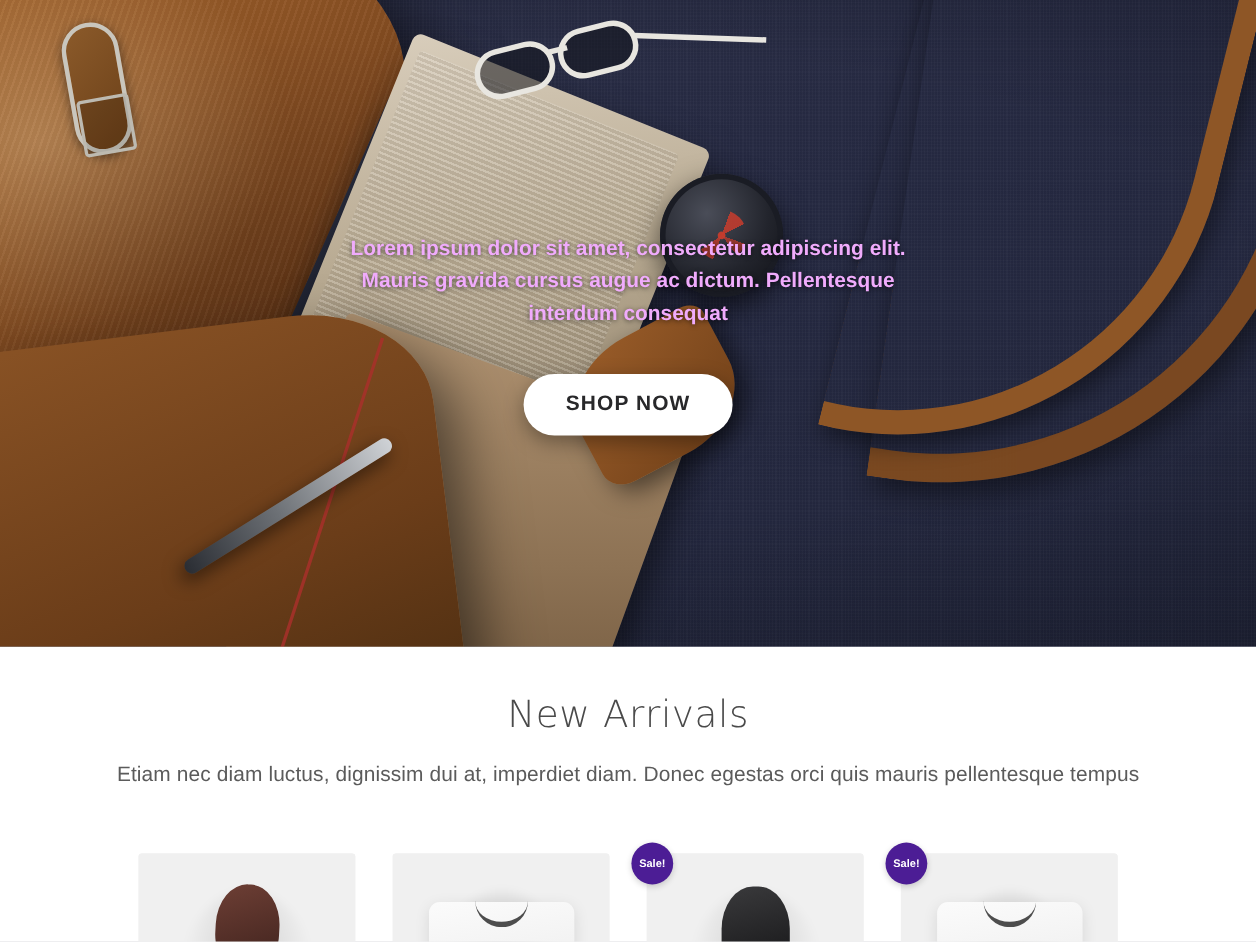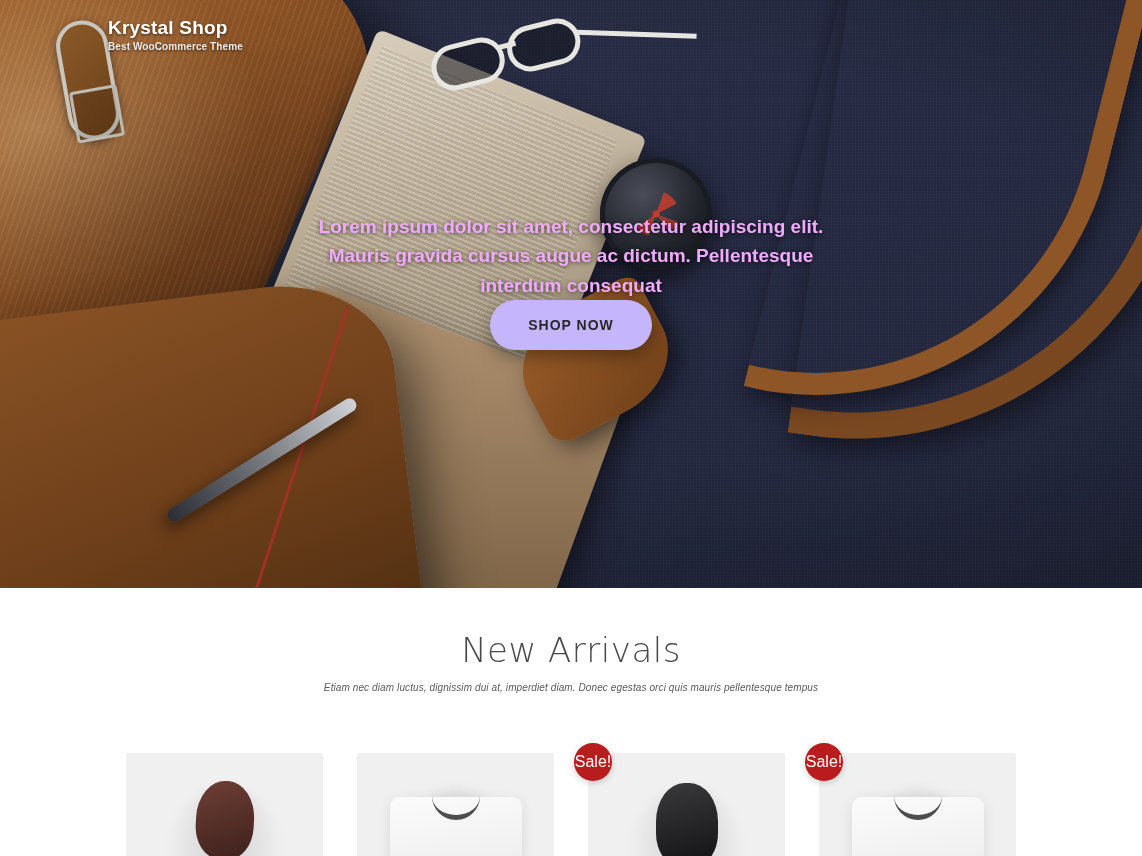--- a/index.html
+++ b/index.html
@@ -228,38 +228,38 @@
     line-height:1.12; font-family:"DejaVu Sans", sans-serif;
     text-shadow:0 2px 10px rgba(0,0,0,.45);
   }
   .hero-sub{
     margin:22px auto 0; max-width:520px;
     color:#f0abfc; font-size:19px; line-height:1.55;
     text-shadow:0 1px 5px rgba(0,0,0,.6);
     font-weight:bold;
   }
   .shop-btn{
-    display:inline-block; 
-    background:#c4b5fd; color:#28282a;
-    font-size:14px; font-weight:bold; letter-spacing:1px;
+    display:inline-block; margin-top:40px;
+    background:#ffffff; color:#28282a;
+    font-size:19px; font-weight:bold; letter-spacing:1px;
     padding:17px 38px; border-radius:34px; border:none; cursor:pointer;
     box-shadow:0 6px 18px rgba(0,0,0,.35);
   }
 
   
   .arrivals{
     position:relative; width:1142px; background:#ffffff;
     padding-top:42px; text-align:center;
   }
   .section-title{
     font-family:"DejaVu Sans", sans-serif;
     font-weight:300; font-size:34px; color:#4a4a4a; letter-spacing:.5px;
   }
   .section-sub{
-    margin-top:12px; color:#5b5b5b; font-size:10px; letter-spacing:.1px;font-style:italic;
+    margin-top:24px; color:#5b5b5b; font-size:19px; letter-spacing:.1px;
   }
   .products{
     margin-top:60px; display:flex; justify-content:center; gap:34px;
   }
   .product{
     position:relative; width:197px; height:170px;
     background:#f0f0f0; border-radius:3px; overflow:visible; cursor:pointer;
   }
   .product-img{
     position:absolute; inset:0; border-radius:3px; overflow:hidden;
@@ -289,22 +289,22 @@
     border-bottom:5px solid #4d4d4d; border-radius:0 0 26px 26px;
   }
   .hoodie-black-hood{
     position:absolute; left:50%; top:30px; width:62px; height:84px; margin-left:-31px;
     background:linear-gradient(165deg,#3a3a3c,#121214);
     border-radius:46% 46% 40% 40%;
   }
   .sale-badge{
     position:absolute; left:-14px; top:-10px; z-index:5;
     width:38px; height:38px; border-radius:50%;
-    background:#b91c1c; color:#ffffff;
-    font-size:16px; font-weight:normal;
+    background:#4c1d95; color:#ffffff;
+    font-size:10px; font-weight:bold;
     display:flex; align-items:center; justify-content:center;
     box-shadow:0 2px 6px rgba(0,0,0,.18);
   }
 </style>
 </head>
 <body>
 
 <div class="hero">
 
   <div class="hero-photo">
@@ -322,24 +322,20 @@
       <div class="bridge"></div>
       <div class="arm"></div>
     </div>
     <div class="watch"></div>
     <div class="strap-tail"></div>
     <div class="strap"></div>
     <div class="strap2"></div>
   </div>
 
   <div class="header">
-    <div class="brand">
-      <div class="brand-title">Krystal Shop</div>
-      <div class="brand-tagline">Best WooCommerce Theme</div>
-    </div>
 
   </div>
 
   <div class="hero-content">
     <p class="hero-sub">Lorem ipsum dolor sit amet, consectetur adipiscing elit. Mauris gravida cursus augue ac dictum. Pellentesque interdum consequat</p>
     <button class="shop-btn">SHOP NOW</button>
   </div>
 </div>
 
 <section class="arrivals">

